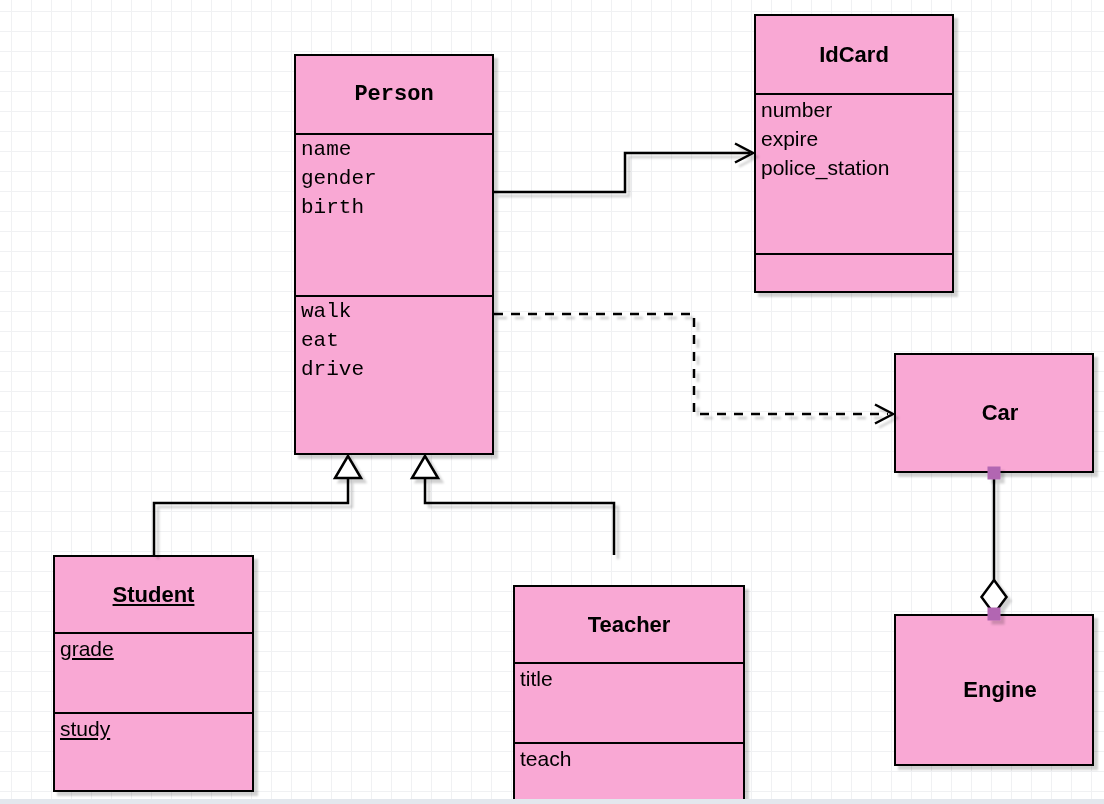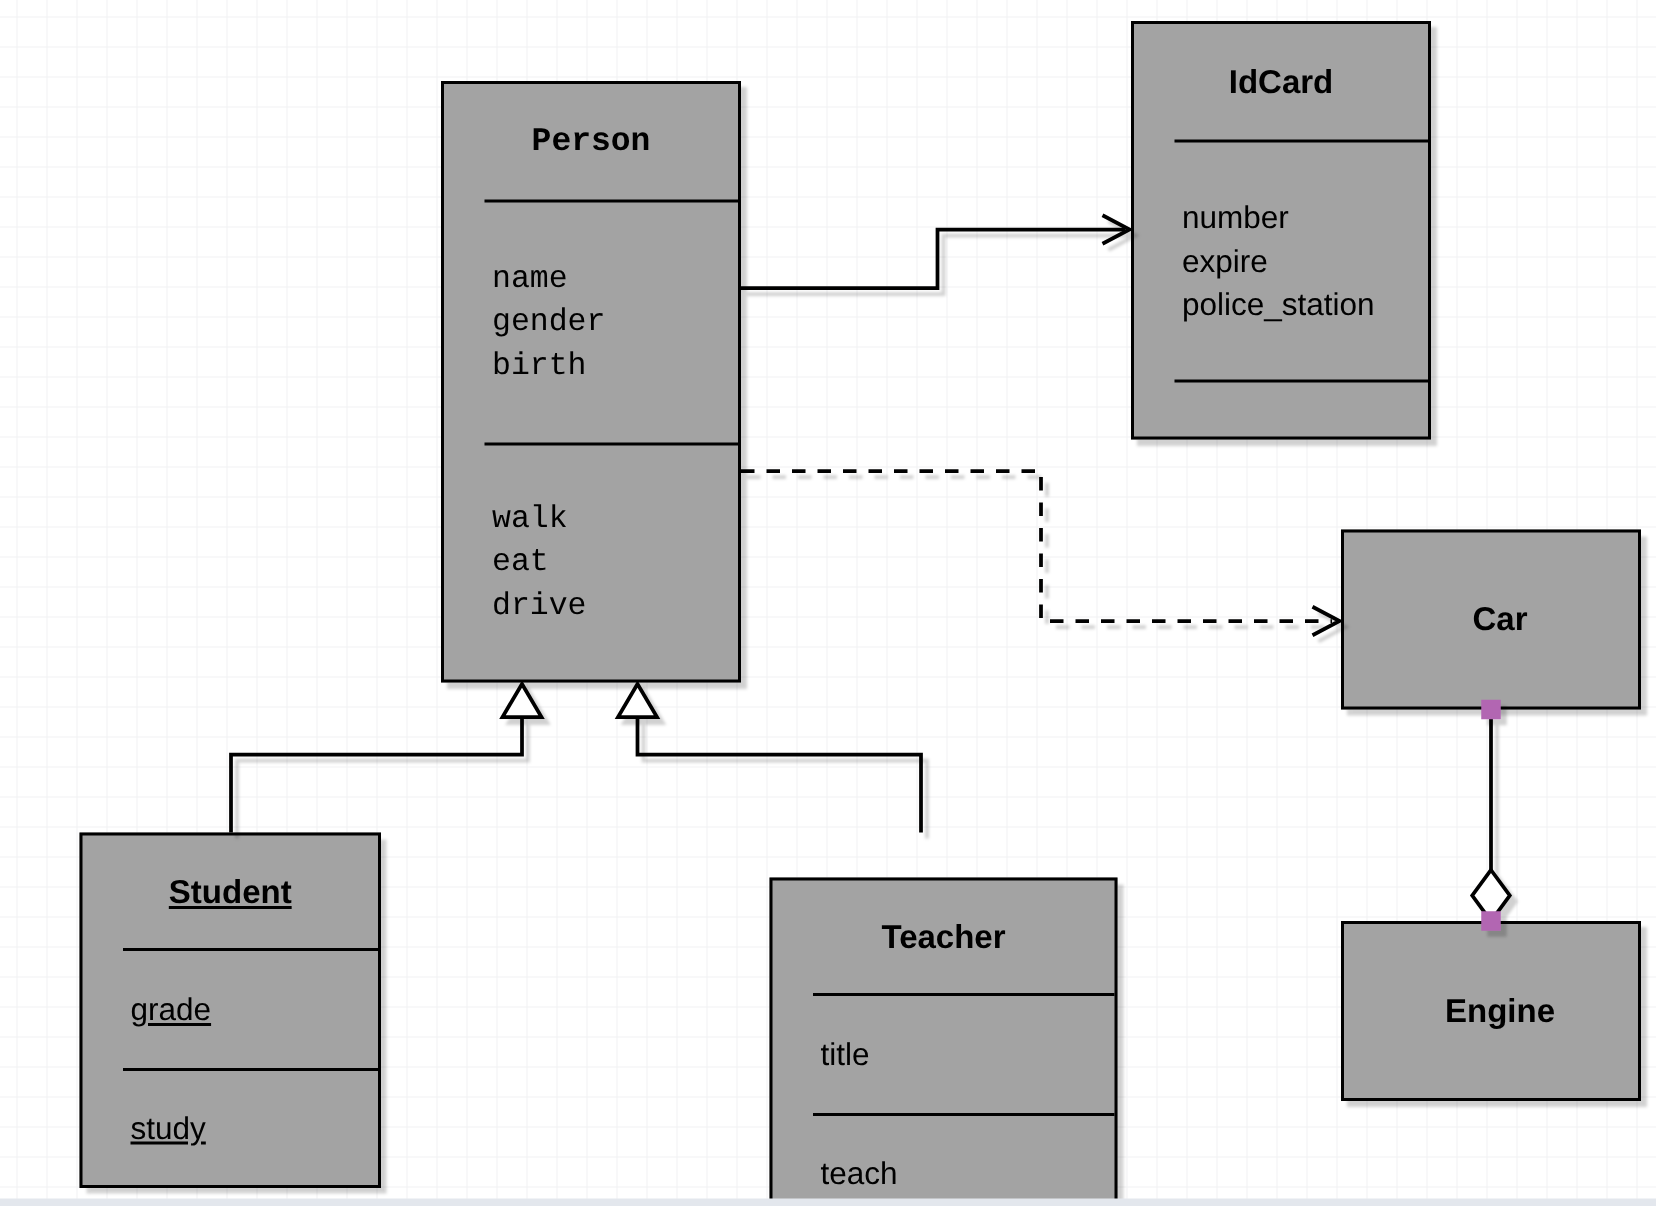--- a/index.html
+++ b/index.html
@@ -8,32 +8,32 @@
     font-family:"Liberation Sans",sans-serif;color:#000;
     background-color:#ffffff;
     background-image:
       linear-gradient(to right,#f0f1f3 1px,transparent 1px),
       linear-gradient(to bottom,#f0f1f3 1px,transparent 1px);
     background-size:20px 20px;
     background-position:11px 11px;
   }
   .uml-class{
     position:absolute;box-sizing:border-box;
-    background:#a3a3a3;border:2.5px solid #000;
+    background:#f9a8d4;border:2.5px solid #000;
     box-shadow:4px 4px 2px rgba(0,0,0,0.18);
     display:flex;flex-direction:column;
   }
   .uml-title{
     display:flex;align-items:center;justify-content:center;
     font-weight:bold;font-size:22px;flex:0 0 auto;
   }
   .uml-section{
     border-top:2.5px solid #000;
-    display:flex;flex-direction:column;justify-content:center;
-    padding-left:5px;flex:0 0 auto;margin-left:27px;
+    display:flex;flex-direction:column;justify-content:flex-start;
+    padding-left:5px;flex:0 0 auto;
   }
   .uml-section.grow{flex:1 1 auto;}
   .uml-member{font-size:21px;line-height:29px;white-space:nowrap;}
   .simple{justify-content:center;padding-left:12px;}
   #edges{position:absolute;left:0;top:0;z-index:10;pointer-events:none;}
   #bottom-strip{
     position:absolute;left:0;right:0;bottom:0;height:5px;
     background:#e3e7ed;z-index:1;
   }
 </style>
@@ -67,21 +67,21 @@
         <div class="uml-member">police_station</div>
       </div>
   </div>
   <div class="uml-section grow"></div>
 </div>
 
 <div class="uml-class simple" style="left:894px;top:353px;width:200px;height:120px;">
   <div class="uml-title" style="height:115px">Car</div>
 </div>
 
-<div class="uml-class simple" style="left:894px;top:614px;width:200px;height:120px;">
+<div class="uml-class simple" style="left:894px;top:614px;width:200px;height:152px;">
   <div class="uml-title" style="height:115px">Engine</div>
 </div>
 
 <div class="uml-class" style="left:53px;top:555px;width:201px;height:237px;text-decoration:underline;">
   <div class="uml-title" style="height:75px">Student</div>
   <div class="uml-section" style="height:78px">
     <div>
         <div class="uml-member">grade</div>
       </div>
   </div>

